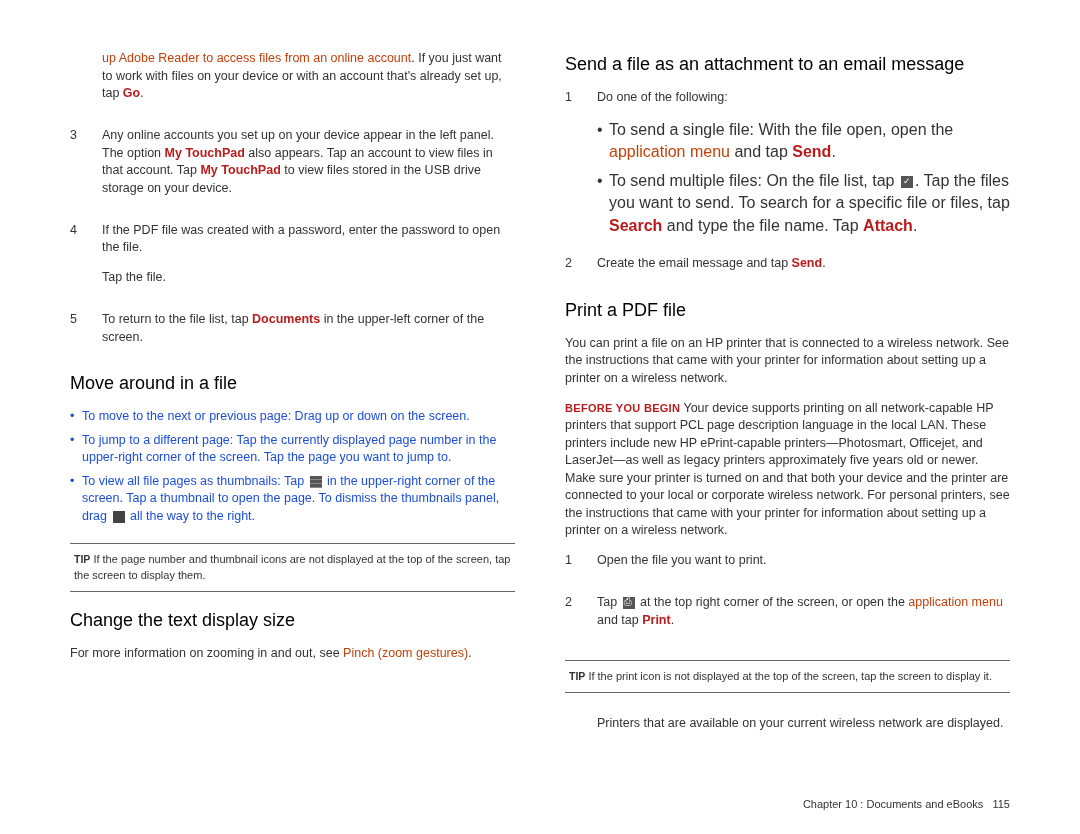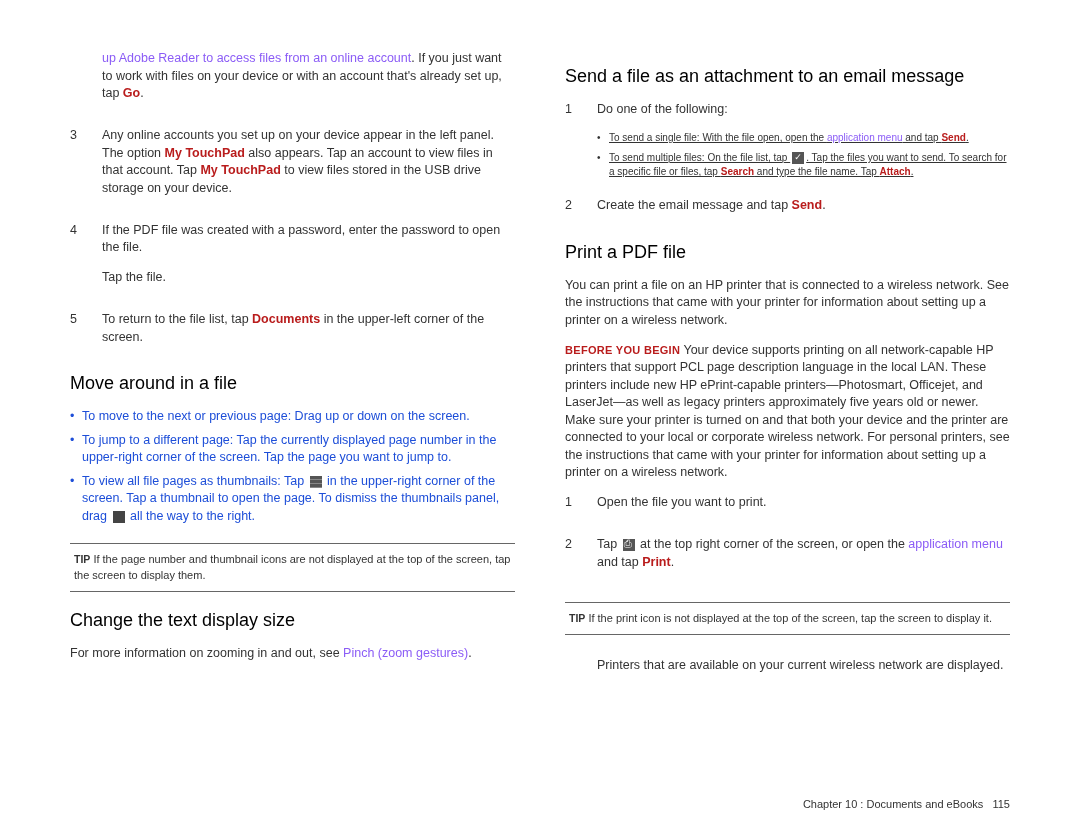--- a/index.html
+++ b/index.html
@@ -29,32 +29,32 @@
     font-size: 12.5px;
     line-height: 1.4;
     color: #333;
   }
   h2 {
     font-weight: 300;
     font-size: 18px;
     margin-bottom: 14px;
     color: #000;
   }
-  .link { color: #8b5cf6; }
+  .link { color: #c2410c; }
   .bold { font-weight: 600; color:#b91c1c; }
   ol.steps { list-style: none; padding: 0; margin: 0; }
   ol.steps > li { display: flex; gap: 18px; margin-bottom: 12px; }
   ol.steps > li > .num { flex: 0 0 14px; font-size: 12.5px; color:#333; }
   ol.steps > li > .body { flex: 1; }
   ol.steps > li > .body > p:first-child { margin-top:0; }
   ul.bul { list-style: none; padding-left: 0; margin: 6px 0; }
   ul.bul > li { position: relative; padding-left: 12px; margin-bottom: 6px; font-size:12.5px; line-height:1.4; color:#1d4ed8;}
   ul.bul > li::before { content: "•"; position: absolute; left: 0; }
   ul.sub { list-style:none; padding-left:0; margin:6px 0; }
-  ul.sub > li { position:relative; padding-left:12px; margin-bottom:6px; font-size:10px; line-height:1.4; color:#333;text-decoration:underline;}
+  ul.sub > li { position:relative; padding-left:12px; margin-bottom:6px; font-size:16px; line-height:1.4; color:#333;}
   ul.sub > li::before { content:"•"; position:absolute; left:0; }
   .tipbox {
     border-top: 1px solid #666;
     border-bottom: 1px solid #666;
     padding: 8px 4px;
     margin: 18px 0;
     font-size: 11px;
     line-height: 1.4;
     color: #333;
   }
@@ -115,21 +115,21 @@
 
     <div class="tipbox">
       <span class="lbl">TIP</span><span> If the page number and thumbnail icons are not displayed at the top of the screen, tap the screen to display them.</span>
     </div>
 
     <h2>Change the text display size</h2>
     <p><span>For more information on zooming in and out, see </span><span class="link">Pinch (zoom gestures)</span>.</p>
   </div>
 
   <div class="col">
-    <h2 style="margin-top:16px">Send a file as an attachment to an email message</h2>
+    <h2 style="margin-top:4px">Send a file as an attachment to an email message</h2>
     <ol class="steps">
       <li>
         <span class="num">1</span>
         <div class="body">
           <p>Do one of the following:</p>
           <ul class="sub">
             <li><span>To send a single file: With the file open, open the </span><span class="link">application menu</span><span> and tap </span><span class="bold">Send</span>.</li>
             <li><span>To send multiple files: On the file list, tap </span><span class="icon check"></span><span>. Tap the files you want to send. To search for a specific file or files, tap </span><span class="bold">Search</span><span> and type the file name. Tap </span><span class="bold">Attach</span>.</li>
           </ul>
         </div>

